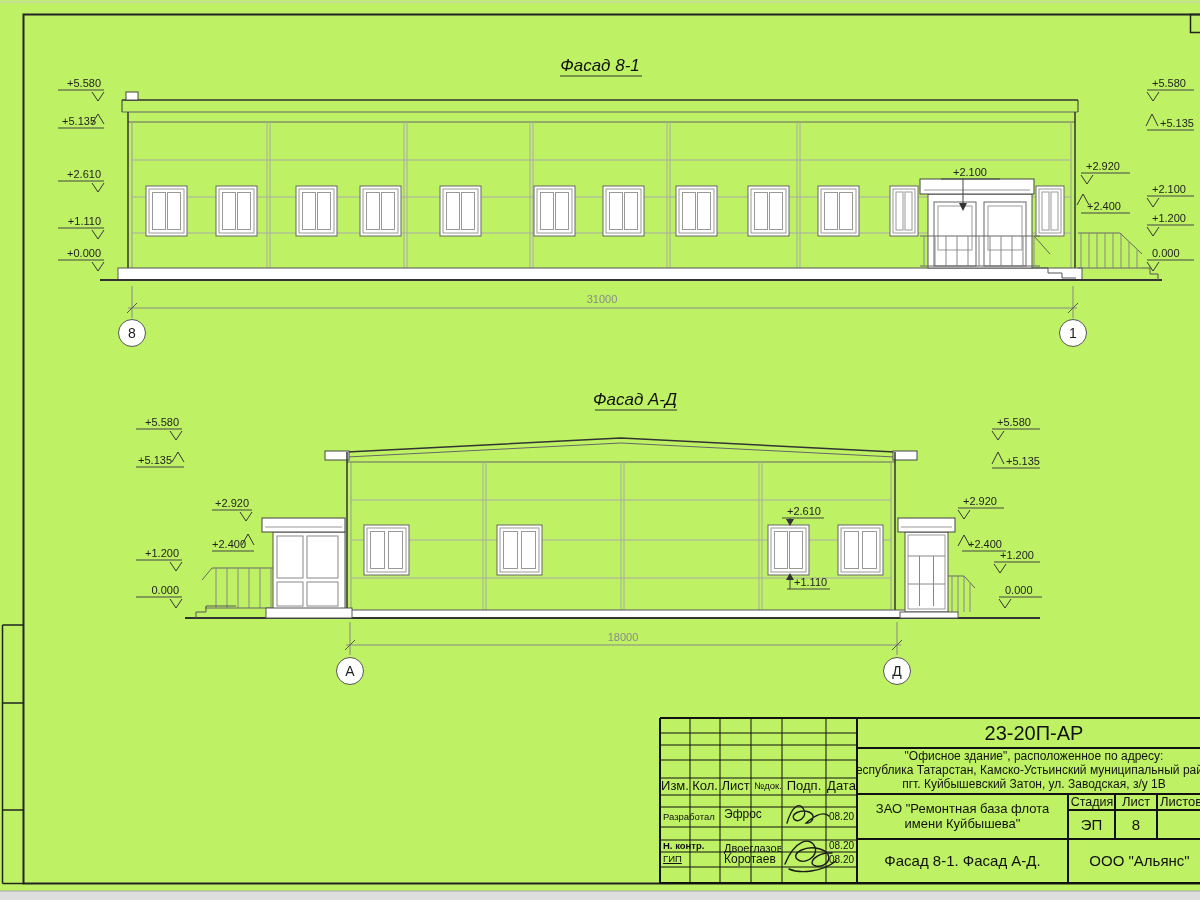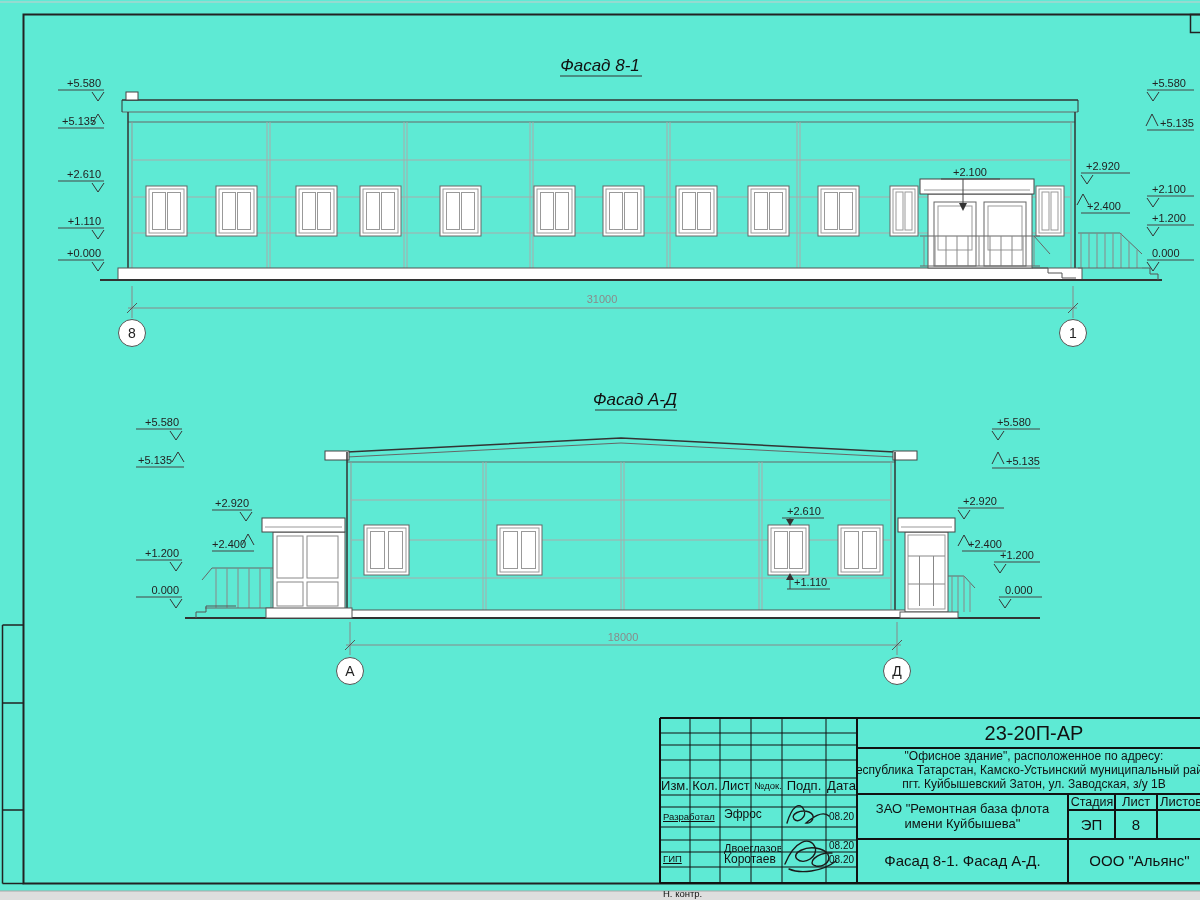--- a/index.html
+++ b/index.html
@@ -1,16 +1,16 @@
 <!DOCTYPE html>
 <html><head>
 <meta charset="utf-8">
 <style>
   html,body{margin:0;padding:0;background:#fff;}
-  .sheet{position:relative;width:1200px;height:900px;background:#5eead4;overflow:hidden;
+  .sheet{position:relative;width:1200px;height:900px;background:#bef264;overflow:hidden;
          font-family:"Liberation Sans",sans-serif;}
   svg text{font-family:"Liberation Sans",sans-serif;}
   .mk{font-size:11px;fill:#222;}
   .dimtxt{font-size:11px;fill:#8a8a8a;}
   .axtxt{font-size:14px;fill:#222;}
   .ftitle{font-size:17px;font-style:italic;fill:#111;}
   .tbx{position:absolute;display:flex;align-items:center;justify-content:center;
        color:#111;white-space:nowrap;overflow:hidden;line-height:1.15;}
   .tbx.left{justify-content:flex-start;}
   .col{flex-direction:column;}
@@ -444,25 +444,25 @@
 
 
 <div>
   <div class="tbx" style="left:660px;top:778px;width:30px;height:17px;font-size:13px;">Изм.</div>
   <div class="tbx" style="left:690px;top:778px;width:30px;height:17px;font-size:13px;">Кол.</div>
   <div class="tbx" style="left:720px;top:778px;width:31px;height:17px;font-size:13px;">Лист</div>
   <div class="tbx" style="left:751px;top:778px;width:34px;height:17px;font-size:9.5px;">№док.</div>
   <div class="tbx" style="left:782px;top:778px;width:44px;height:17px;font-size:13px;">Подп.</div>
   <div class="tbx" style="left:826px;top:778px;width:31px;height:17px;font-size:13px;">Дата</div>
 
-  <div class="tbx left" style="left:663px;top:807px;width:56px;height:20px;font-size:9.5px;text-decoration:underline;">Разработал</div>
+  <div class="tbx left" style="left:663px;top:807px;width:56px;height:20px;font-size:9.5px;">Разработал</div>
   <div class="tbx left" style="left:724px;top:807px;width:57px;height:16px;font-size:12px;">Эфрос</div>
   <div class="tbx" style="left:826px;top:807px;width:31px;height:20px;font-size:10px;">08.20</div>
 
-  <div class="tbx left" style="left:663px;top:888px;width:56px;height:12px;font-size:9.5px;">Н. контр.</div>
+  <div class="tbx left" style="left:663px;top:840px;width:56px;height:12px;font-size:9.5px;font-weight:bold;">Н. контр.</div>
   <div class="tbx left" style="left:724px;top:840px;width:57px;height:16px;font-size:11px;">Двоеглазов</div>
   <div class="tbx" style="left:826px;top:840px;width:31px;height:12px;font-size:10px;">08.20</div>
 
   <div class="tbx left" style="left:663px;top:852px;width:56px;height:15px;font-size:9.5px;text-decoration:underline;">ГИП</div>
   <div class="tbx left" style="left:724px;top:852px;width:57px;height:15px;font-size:12px;">Коротаев</div>
   <div class="tbx" style="left:826px;top:852px;width:31px;height:15px;font-size:10px;">08.20</div>
 
   <div class="tbx" style="left:857px;top:718px;width:354px;height:30px;font-size:20px;">23-20П-АР</div>
 
   <div class="tbx col" style="left:857px;top:748px;width:354px;height:46px;font-size:12px;">

